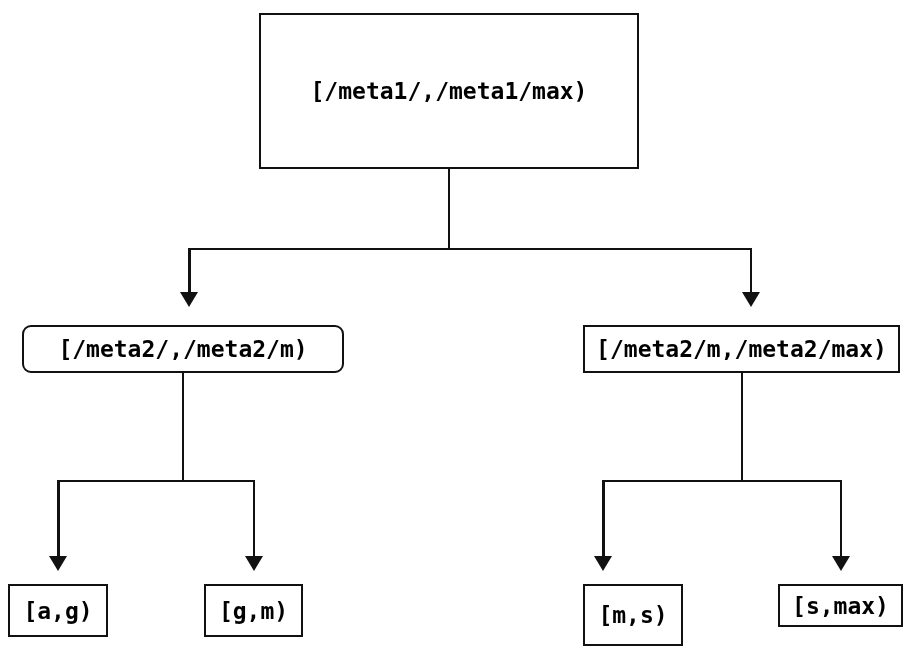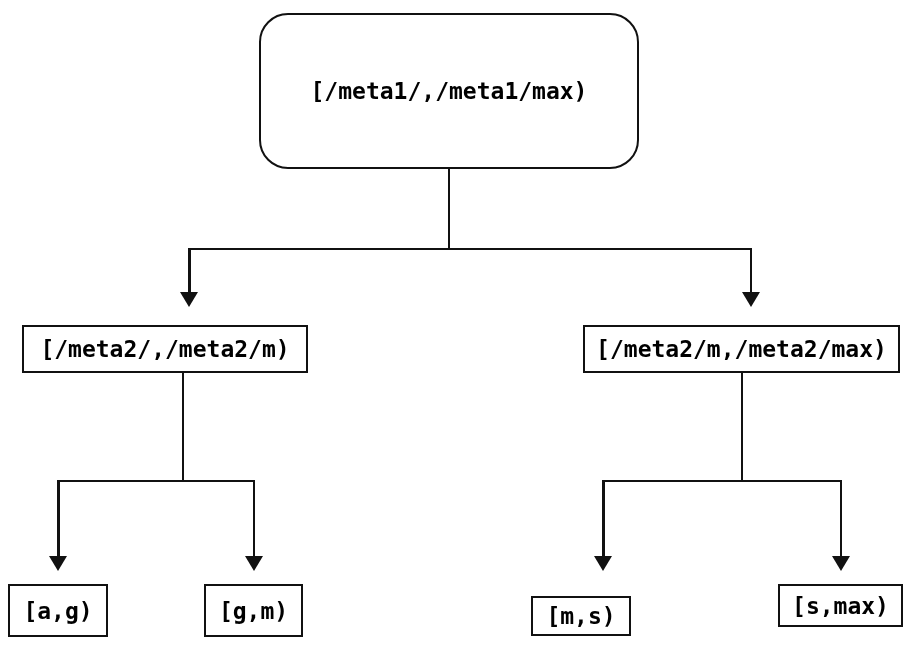--- a/index.html
+++ b/index.html
@@ -21,26 +21,26 @@
     border: 2.5px solid #111111;
     background: #ffffff;
     display: flex;
     align-items: center;
     justify-content: center;
     color: #000000;
     font-weight: bold;
     font-size: 23px;
     white-space: nowrap;
   }
-  .node-root  { left: 259px; top: 13px;  width: 380px; height: 156px; border-radius: 29px; }
-  .node-l1l   { left: 22px;  top: 325px; width: 286px; height: 48px; }
+  .node-root  { left: 259px; top: 13px;  width: 380px; height: 156px; }
+  .node-l1l   { left: 22px;  top: 325px; width: 322px; height: 48px; border-radius: 9px; }
   .node-l1r   { left: 583px; top: 325px; width: 317px; height: 48px; }
   .node-leaf1 { left: 8px;   top: 584px; width: 100px; height: 53px; }
   .node-leaf2 { left: 204px; top: 584px; width: 99px;  height: 53px; }
-  .node-leaf3 { left: 531px; top: 584px; width: 100px; height: 40px; margin-top: 12px; }
+  .node-leaf3 { left: 583px; top: 584px; width: 100px; height: 62px; }
   .node-leaf4 { left: 778px; top: 584px; width: 125px; height: 43px; }
 
   .line {
     position: absolute;
     background: #111111;
   }
   .vline { width: 2.5px; }
   .hline { height: 2.5px; }
 
   .arrow {

